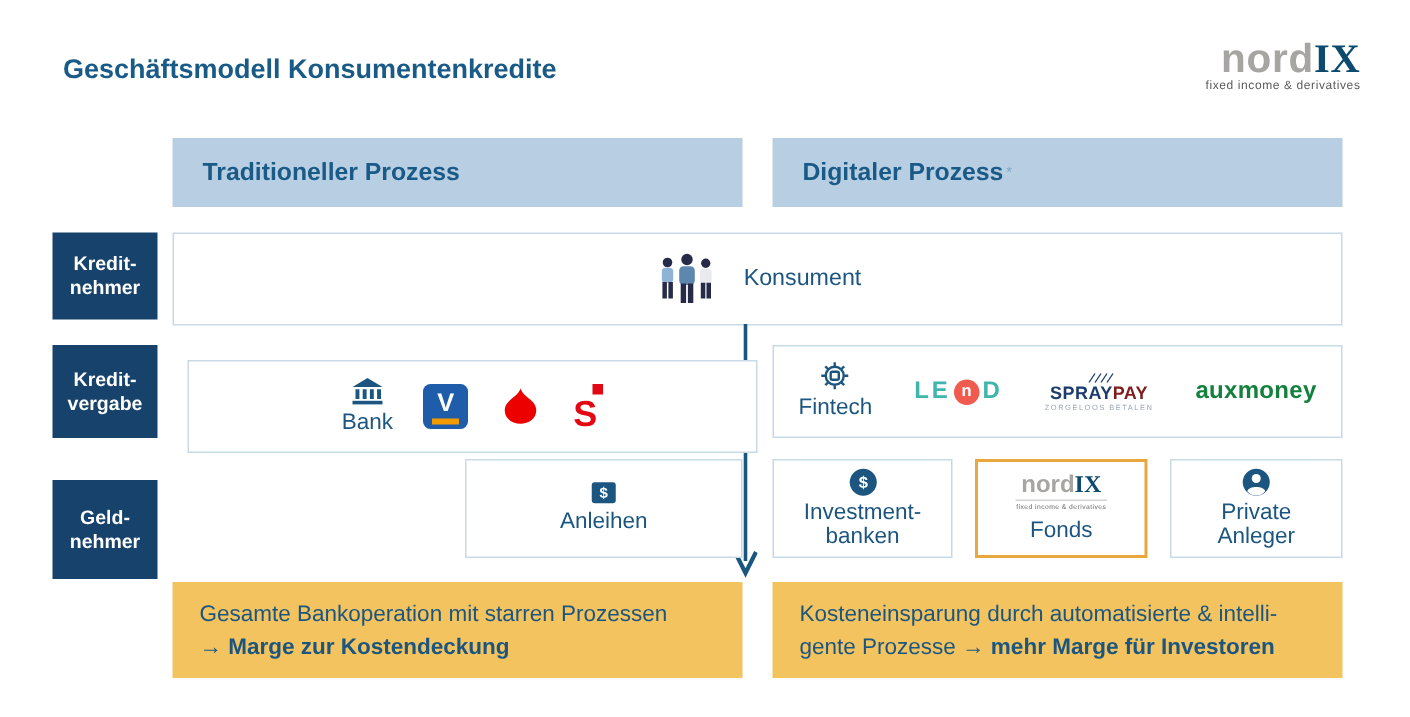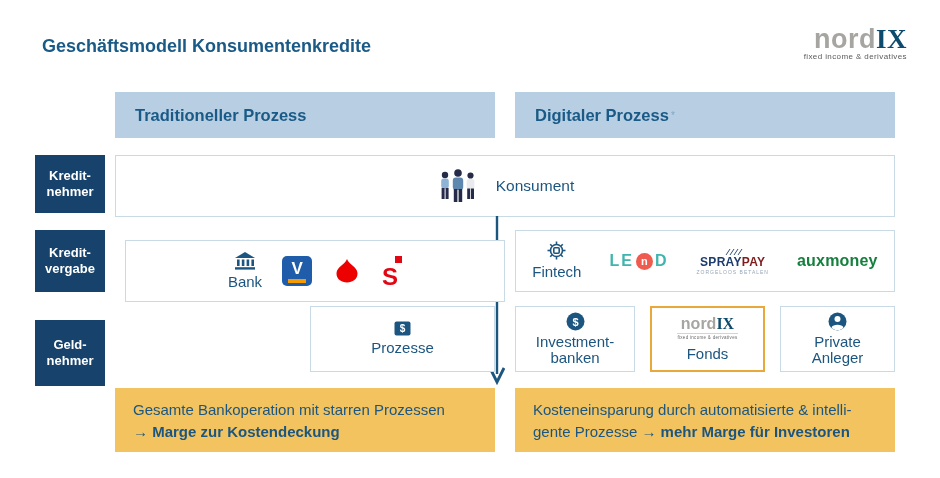--- a/index.html
+++ b/index.html
@@ -213,21 +213,21 @@
   </div>
 
   <div class="abs box" style="left:310px;top:306px;width:185px;height:66px;">
     <div class="stack">
       <span>
         <svg width="17" height="15" viewBox="0 0 17 15">
           <rect x="0.5" y="0.5" width="16" height="14" rx="2" fill="#1C5680"></rect>
           <text x="8.5" y="11" text-anchor="middle" font-size="10" font-family="Liberation Sans, sans-serif" font-weight="bold" fill="#fff">$</text>
         </svg>
       </span>
-      <span class="navy-label">Prozesse</span>
+      <span class="navy-label">Anleihen</span>
     </div>
   </div>
 
   <div class="abs box" style="left:515px;top:306px;width:120px;height:66px;">
     <div class="stack" style="gap:2px;">
       <span>
         <svg width="19" height="19" viewBox="0 0 19 19">
           <circle cx="9.5" cy="9.5" r="9" fill="#1C5680"></circle>
           <text x="9.5" y="13.5" text-anchor="middle" font-size="11" font-family="Liberation Sans, sans-serif" font-weight="bold" fill="#fff">$</text>
         </svg>

